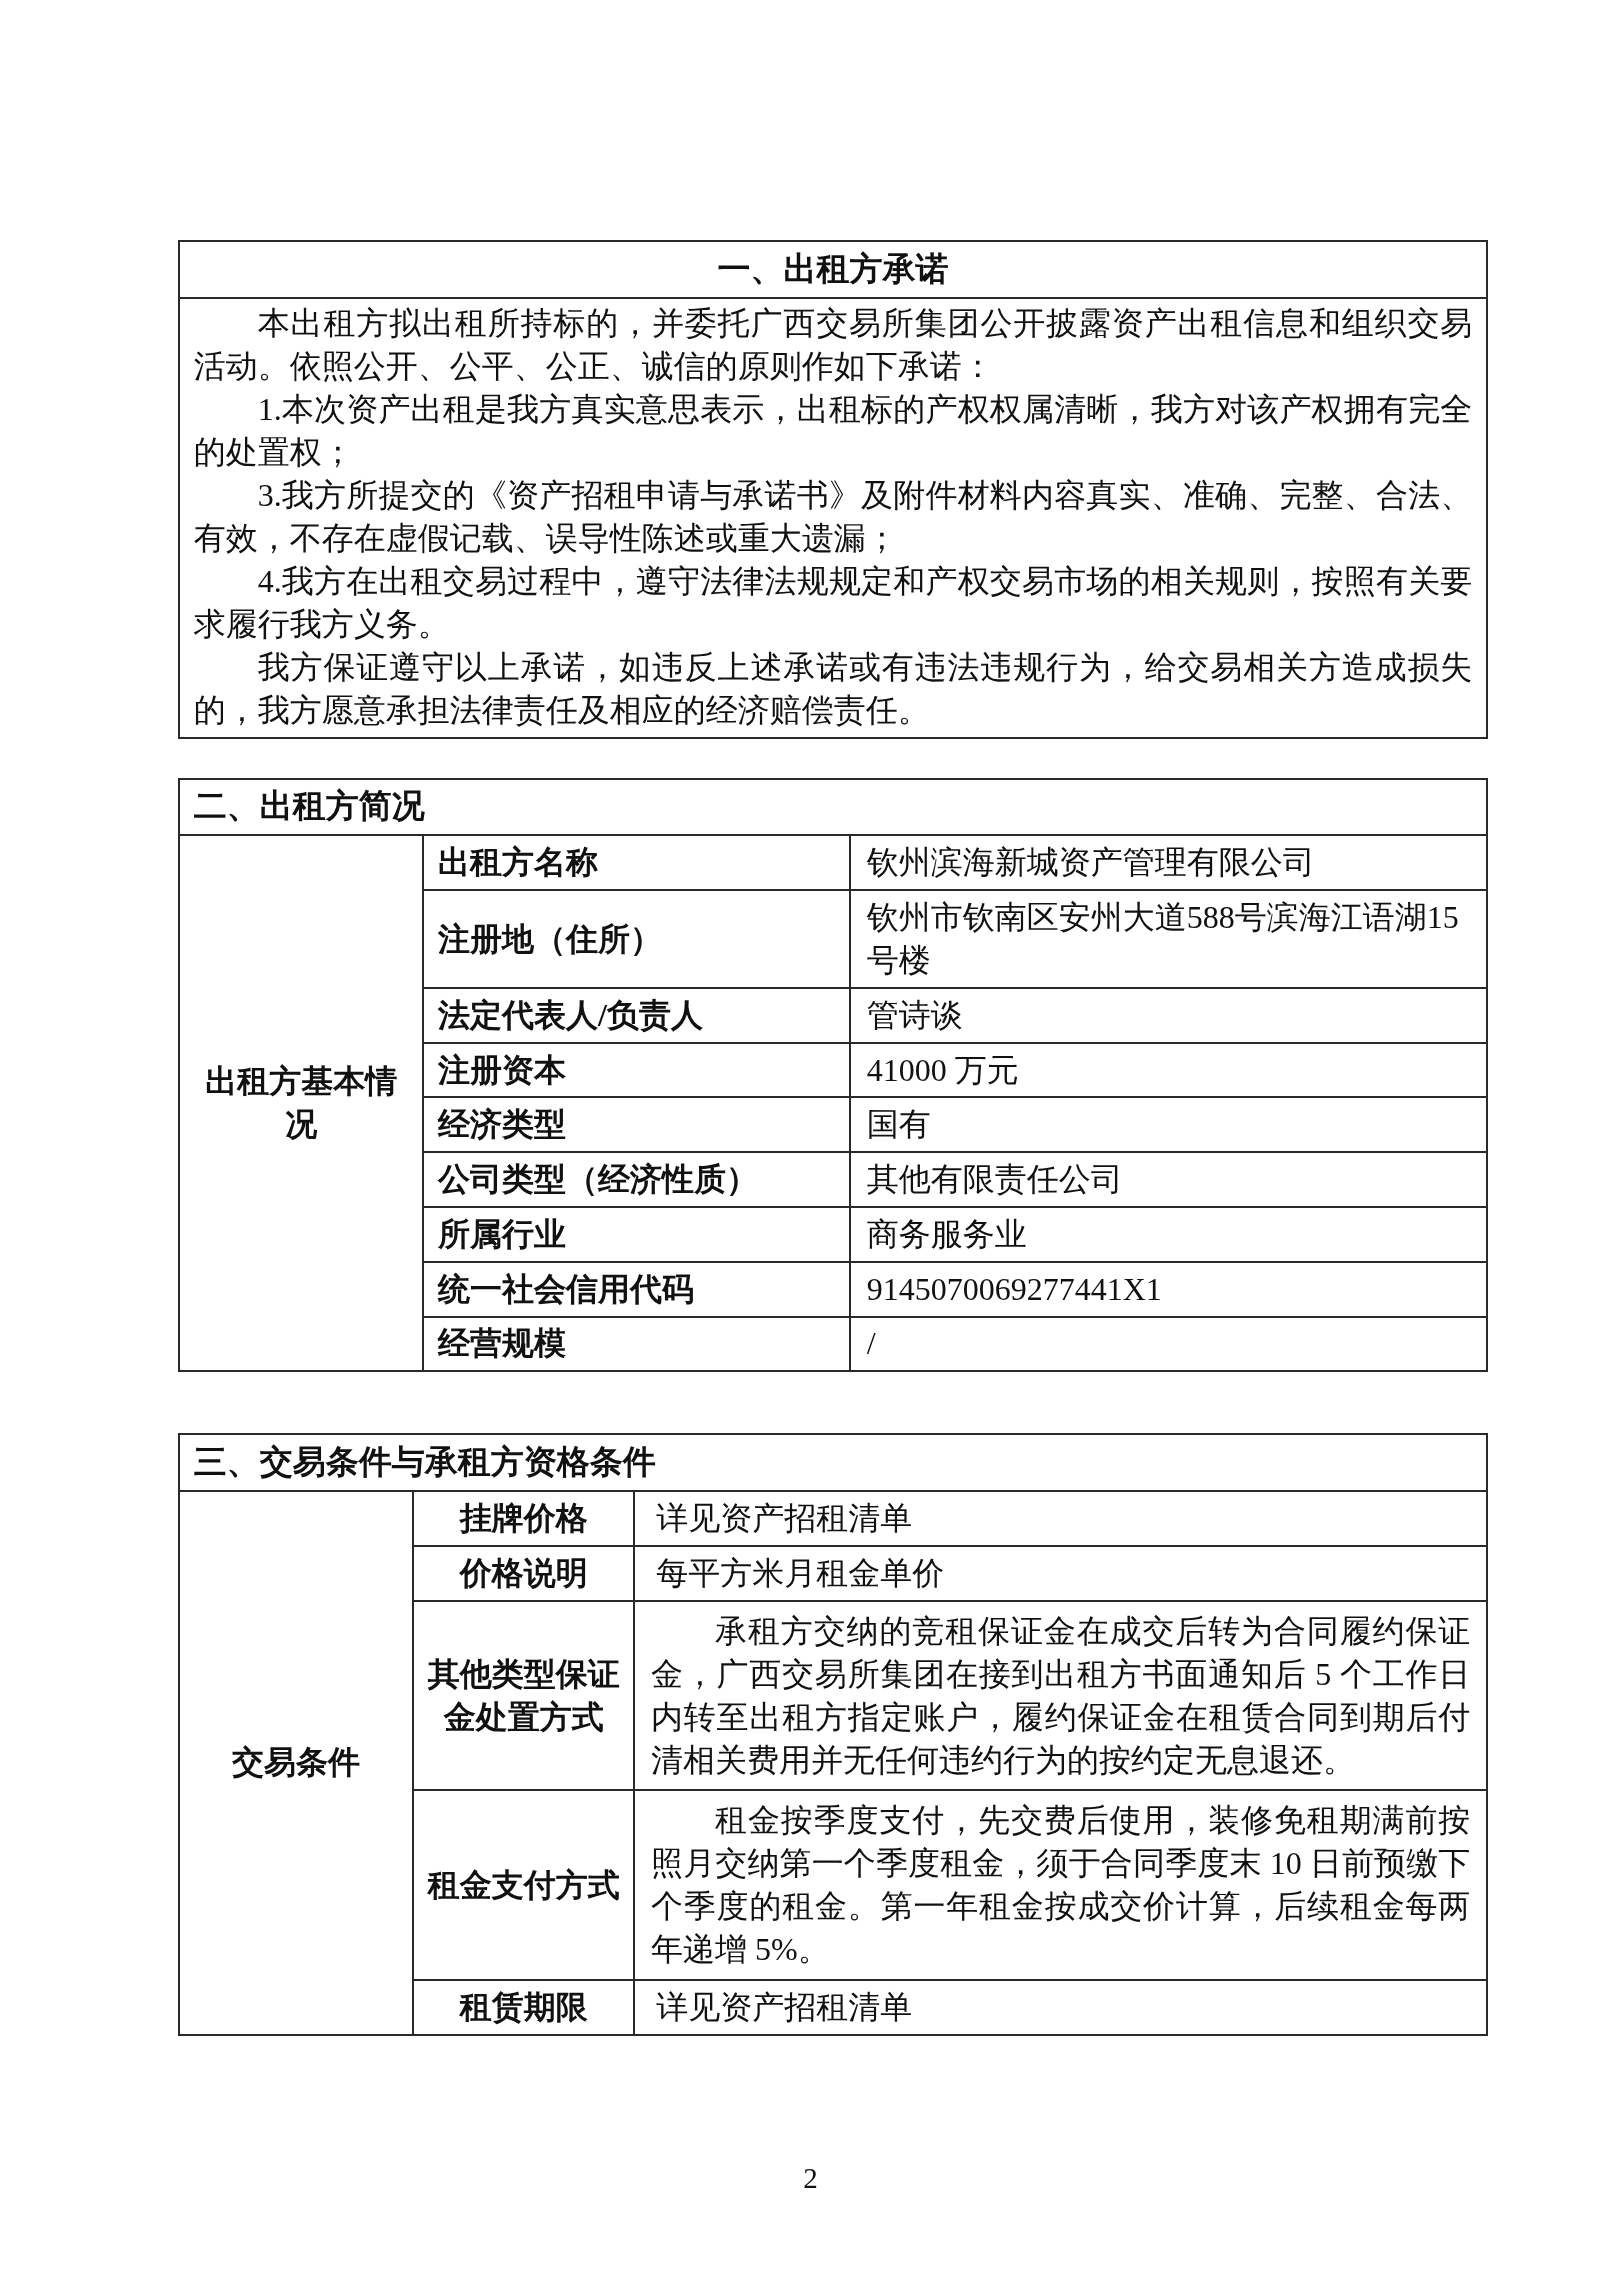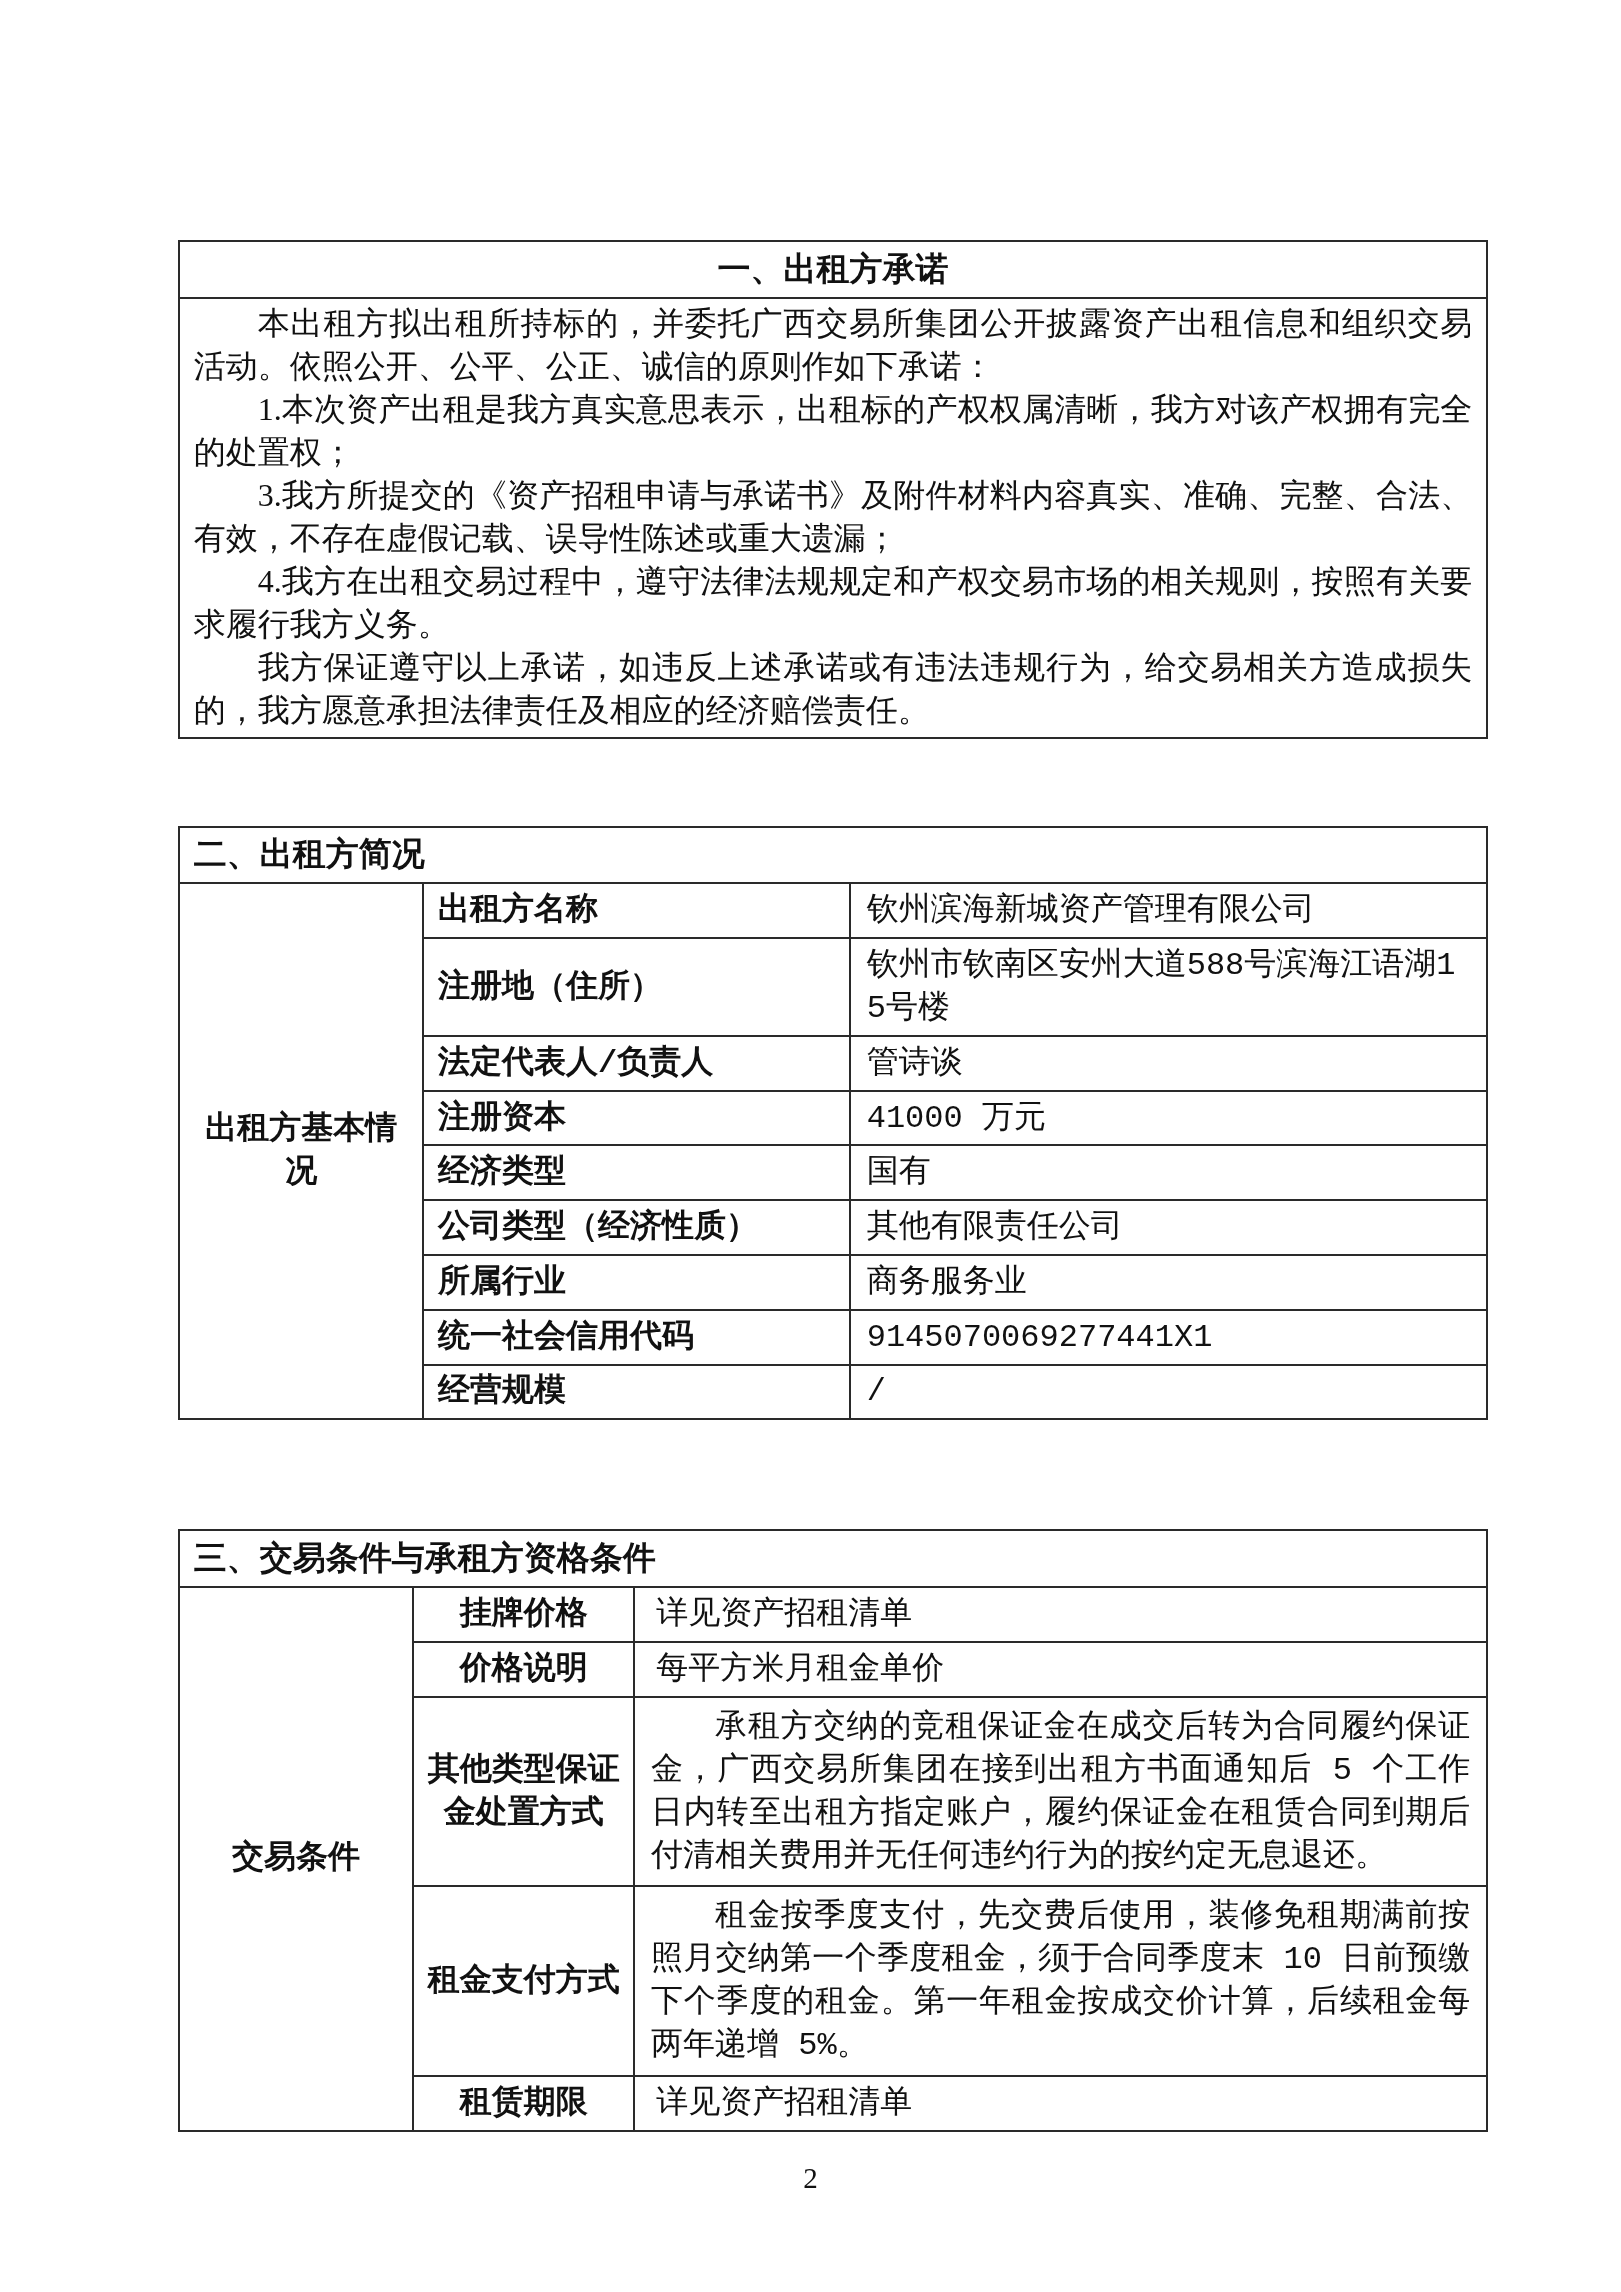--- a/index.html
+++ b/index.html
@@ -27,30 +27,29 @@
   .sec1-body p{
     margin:0;text-indent:2em;text-align:justify;
     font-size:32px;line-height:43px;
   }
 
   .gap1{height:39px;}
   .gap2{height:61px;}
 
   
   table{border-collapse:collapse;width:100%;table-layout:fixed;}
-  table,td,th{border:2px solid var(--line);margin-top:48px;}
+  table,td,th{border:2px solid var(--line);}
   th.sec-th{
     text-align:left;font-size:33px;font-weight:bold;line-height:43px;
     padding:5.9px 13.7px;
   }
   td{
     font-size:32px;line-height:43px;vertical-align:middle;
     padding:4.9px 13.7px;box-sizing:border-box;
     word-break:break-all;
-    font-family:Liberation Mono, monospace;
   }
   td.group{
     text-align:center;font-weight:bold;padding:4.9px 11.8px;
   }
   .t2 col.c1{width:244px;} .t2 col.c2{width:426px;} .t2 col.c3{width:636px;}
   .t2 td.lbl{font-weight:bold;}
   .t2 td.val{padding-left:15.7px;}
 
   .t3 col.c1{width:234px;} .t3 col.c2{width:221px;} .t3 col.c3{width:852px;}
   .t3 td.lbl{font-weight:bold;text-align:center;padding:4.9px 7.8px;}

